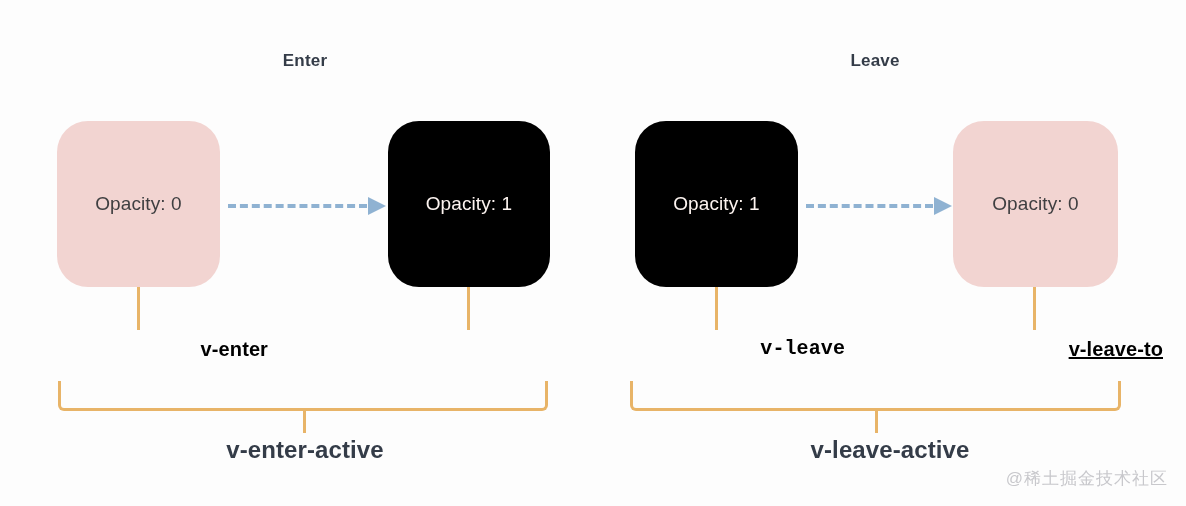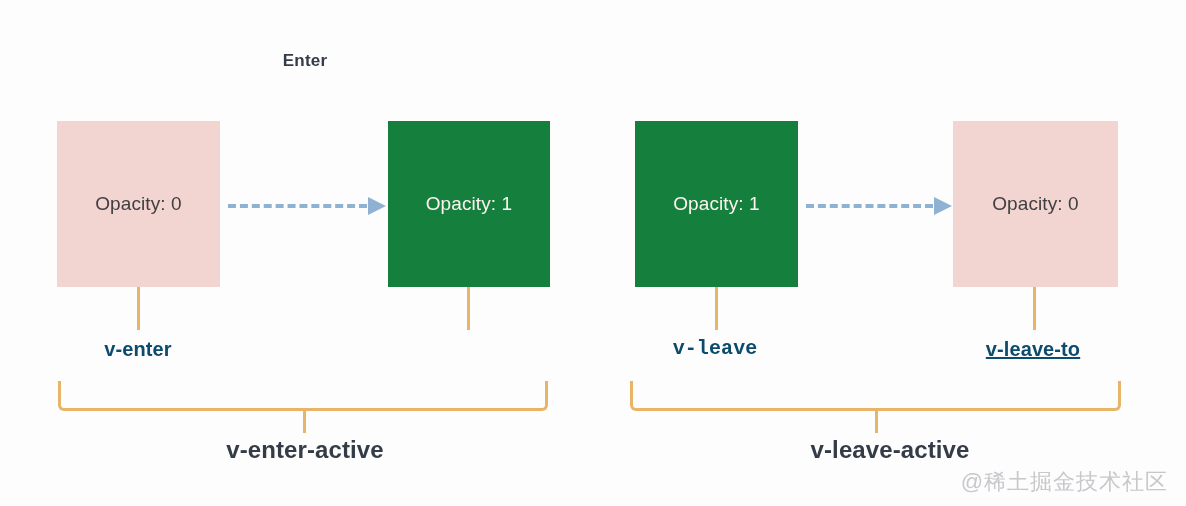--- a/index.html
+++ b/index.html
@@ -36,27 +36,28 @@
     position: absolute;
     top: 121px;
     width: 163px;
     height: 166px;
     display: flex;
     align-items: center;
     justify-content: center;
     font-size: 19px;
     letter-spacing: 0.1px;
     box-sizing: border-box;
+    border-radius: 31px;
   }
   .state-box.light {
     background: #f2d4d1;
     color: #3f3f41;
   }
   .state-box.dark {
-    background: #15803d;
+    background: #000000;
     color: #fdf4f0;
   }
   #box-enter-from { left: 57px; }
   #box-enter-to   { left: 388px; width: 162px; }
   #box-leave-from { left: 635px; }
   #box-leave-to   { left: 953px; width: 165px; }
 
   
   .arrow {
     position: absolute;
@@ -94,22 +95,22 @@
   #stem-enter-to   { left: 467px; }
   #stem-leave-from { left: 715px; }
   #stem-leave-to   { left: 1033px; }
 
   
   .class-label {
     position: absolute;
     top: 336px;
     font-size: 20px;
     font-weight: bold;
-    color: #0c4a6e;
-    text-align: center;
+    color: #000000;
+    text-align: right;
     width: 260px;
     line-height: 26px;
     letter-spacing: 0.1px;
   }
   #label-enter-from { left: 8px; }
   #label-enter-to   { left: 338px; }
   #label-leave-from { left: 585px; font-family: Liberation Mono, monospace; }
   #label-leave-to   { left: 903px; text-decoration: underline; }
 
   
@@ -148,32 +149,33 @@
     letter-spacing: 0.1px;
   }
   #label-enter-active { left: 95px; }
   #label-leave-active { left: 680px; }
 
   
   #watermark {
     position: absolute;
     right: 18px;
     top: 467px;
-    font-size: 22px;
+    font-size: 17px;
     color: #c8c8cc;
     letter-spacing: 1px;
     white-space: nowrap;
   }
 </style>
 </head>
 <body>
 
 <div id="stage">
 
   <div class="group-title" id="title-enter">Enter</div>
+  <div class="group-title" id="title-leave">Leave</div>
 
   <div class="state-box light" id="box-enter-from">Opacity: 0</div>
 
   <div class="arrow" id="arrow-enter">
     <div class="arrow-line"></div>
     <div class="arrow-head"></div>
   </div>
 
   <div class="state-box dark" id="box-enter-to">Opacity: 1</div>
 

